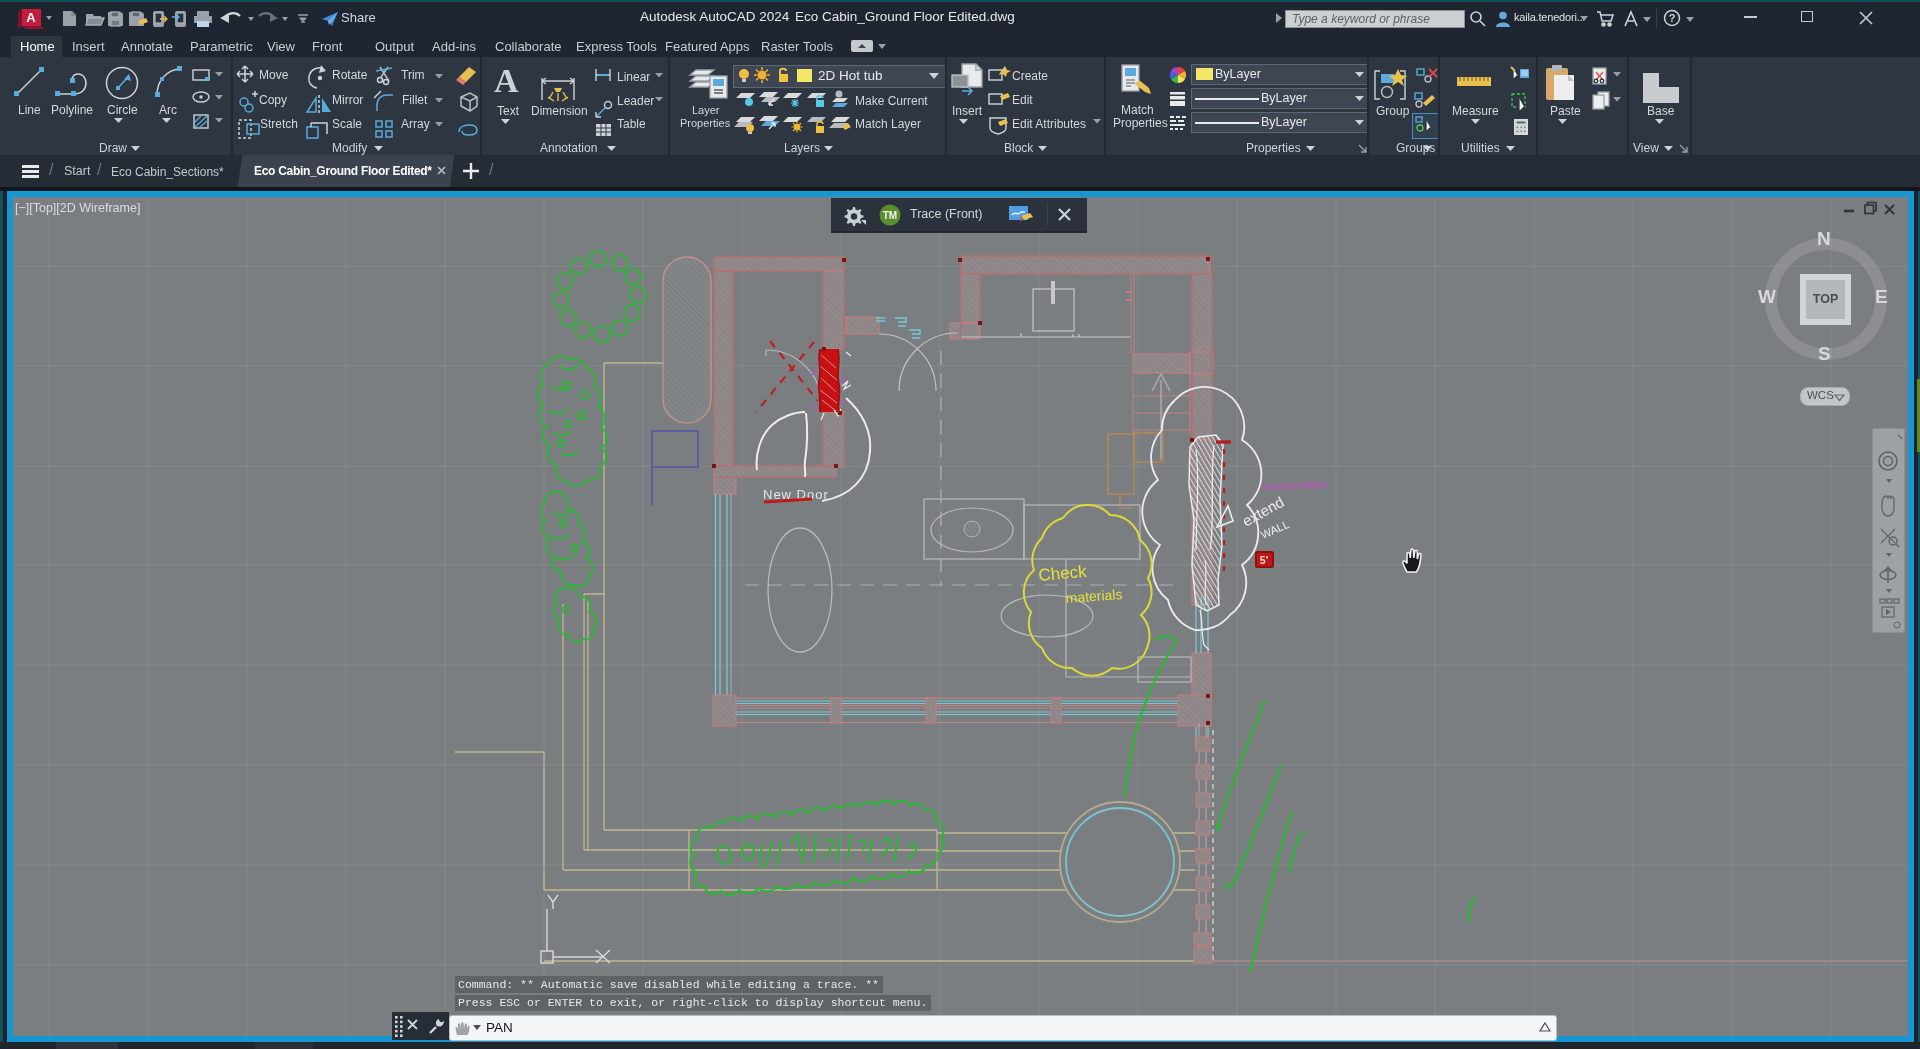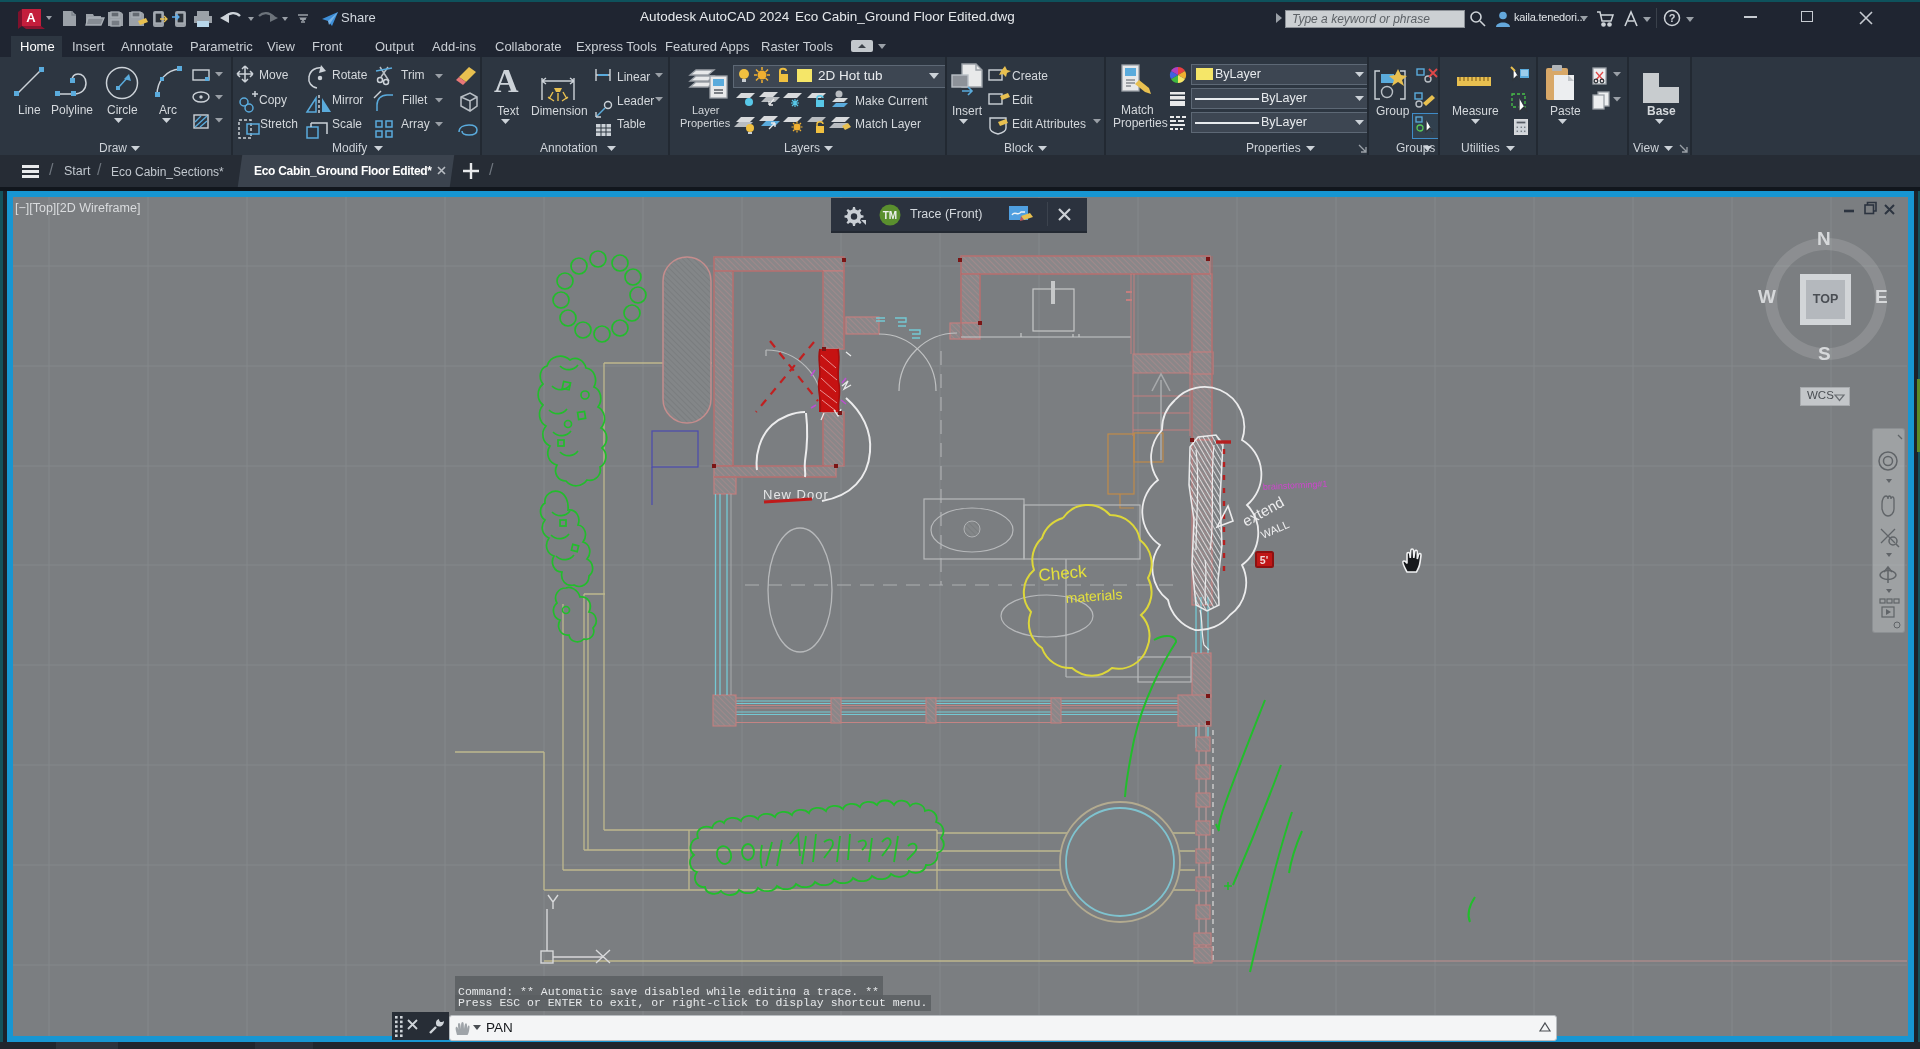--- a/index.html
+++ b/index.html
@@ -530,21 +530,21 @@
  <svg class="abs" style="left:1613px;top:15px;" width="10" height="32">
       <polygon points="0,0 8,0 4,4.5" fill="#9aa0a7"></polygon>
       <polygon points="0,25 8,25 4,29.5" fill="#9aa0a7"></polygon>
     </svg>
  <div class="abs plabel" style="left:1555px;margin-top:20px;">Clipboard</div>
  <div class="sep" style="left:1627px;"></div>
 
  <svg class="abs" style="left:1641px;top:14px;" width="40" height="34">
   <path d="M2,2 L18,2 L18,16 L38,16 L38,32 L2,32 Z" fill="#c8cccf"></path>
  </svg>
- <div class="abs ilabel" style="left:1647px;top:47px;font-weight:bold;">Base</div>
+ <div class="abs ilabel" style="left:1647px;top:47px;">Base</div>
  <svg class="abs" style="left:1655px;top:62px;" width="12" height="6">
       <polygon points="0,0 9,0 4.5,5" fill="#ccd2d8"></polygon>
     </svg>
  <div class="abs plabel" style="left:1633px;">View</div>
  <svg class="abs" style="left:1664px;top:89px;" width="12" height="6">
       <polygon points="0,0 9,0 4.5,5" fill="#ccd2d8"></polygon>
     </svg>
  <svg class="abs" style="left:1678px;top:86px;" width="12" height="12" stroke="#9aa0a7" stroke-width="1.3" fill="none">
       <path d="M2,2 L9,9 M9,4 L9,9 L4,9"></path>
     </svg>
@@ -904,21 +904,21 @@
  </div>
 
  <div class="abs" style="left:1765px;top:47px;width:122px;height:122px;border-radius:50%;border:12px solid rgba(255,255,255,0.13);box-sizing:border-box;"></div>
  <div class="abs" style="left:1817px;top:37px;font-size:19px;font-weight:bold;color:#d6d8da;">N</div>
  <div class="abs" style="left:1758px;top:95px;font-size:19px;font-weight:bold;color:#d6d8da;">W</div>
  <div class="abs" style="left:1875px;top:95px;font-size:19px;font-weight:bold;color:#d6d8da;">E</div>
  <div class="abs" style="left:1818px;top:152px;font-size:19px;font-weight:bold;color:#d6d8da;">S</div>
  <div class="abs" style="left:1800px;top:83px;width:51px;height:51px;background:#d2d5d8;"></div>
  <div class="abs" style="left:1806px;top:89px;width:39px;height:39px;background:#b4b8bd;"></div>
  <div class="abs" style="left:1825.5px;top:101px;width:51px;font-size:12.5px;font-weight:bold;color:#4a4e54;transform:translateX(-50%);text-align:center;left:1825.5px;">TOP</div>
- <div class="abs" style="left:1800px;top:196px;width:48px;height:17px;background:#c3c6c9;border-radius:0;border:1px solid #a8abae;">
+ <div class="abs" style="left:1800px;top:196px;width:48px;height:17px;background:#c3c6c9;border-radius:8px;border:1px solid #a8abae;">
    <div style="font-size:11.5px;color:#4a4e53;padding:1px 0 0 6px;">WCS</div>
    <svg class="abs" style="left:34px;top:6.5px;" width="12" height="8">
         <polygon points="0,0 9,0 4.5,5.5" fill="none" stroke="#6a6e73" stroke-width="1.2"></polygon>
       </svg>
  </div>
 
  <div class="abs" style="left:1872px;top:237px;width:31px;height:203px;background:rgba(215,217,219,0.38);border:1px solid rgba(130,133,136,0.6);border-radius:3px;">
   <svg width="31" height="203" fill="none" stroke="#606468" stroke-width="1.5">
    <path d="M25,6 L29,10" stroke-width="1.2"></path>
    <circle cx="15" cy="32" r="9"></circle>
@@ -936,21 +936,21 @@
           <rect x="7" y="170" width="5" height="4"></rect>
           <rect x="14" y="170" width="5" height="4"></rect>
           <rect x="21" y="170" width="5" height="4"></rect>
           <rect x="9" y="178" width="12" height="10"></rect>
           <polygon points="13,180 18,183 13,186" fill="#606468" stroke="none"></polygon>
         </g>
    <circle cx="24" cy="196" r="3" stroke-width="1"></circle>
   </svg>
  </div>
 
- <div class="abs" style="left:455px;top:785px;background:rgba(90,94,98,0.85);padding:9px 4px 2px 3px;font-family:'Liberation Mono',monospace;font-size:11.5px;color:#e6e8ea;white-space:pre;">Command: ** Automatic save disabled while editing a trace. **</div>
+ <div class="abs" style="left:455px;top:785px;background:rgba(90,94,98,0.85);padding:2px 4px 2px 3px;font-family:'Liberation Mono',monospace;font-size:11.5px;color:#e6e8ea;white-space:pre;">Command: ** Automatic save disabled while editing a trace. **</div>
  <div class="abs" style="left:455px;top:804px;background:rgba(90,94,98,0.85);padding:1px 4px 2px 3px;font-family:'Liberation Mono',monospace;font-size:11.5px;color:#e6e8ea;white-space:pre;">Press ESC or ENTER to exit, or right-click to display shortcut menu.</div>
 
  <div class="abs" style="left:392px;top:821px;width:57px;height:28px;background:#272d36;"></div>
  <svg class="abs" style="left:395px;top:825px;" width="12" height="22" fill="#cfd4d9">
   <g>
         <rect x="0" y="0" width="2.6" height="2.6"></rect>
         <rect x="5" y="0" width="2.6" height="2.6"></rect>
         <rect x="0" y="4.6" width="2.6" height="2.6"></rect>
         <rect x="5" y="4.6" width="2.6" height="2.6"></rect>
         <rect x="0" y="9.2" width="2.6" height="2.6"></rect>

